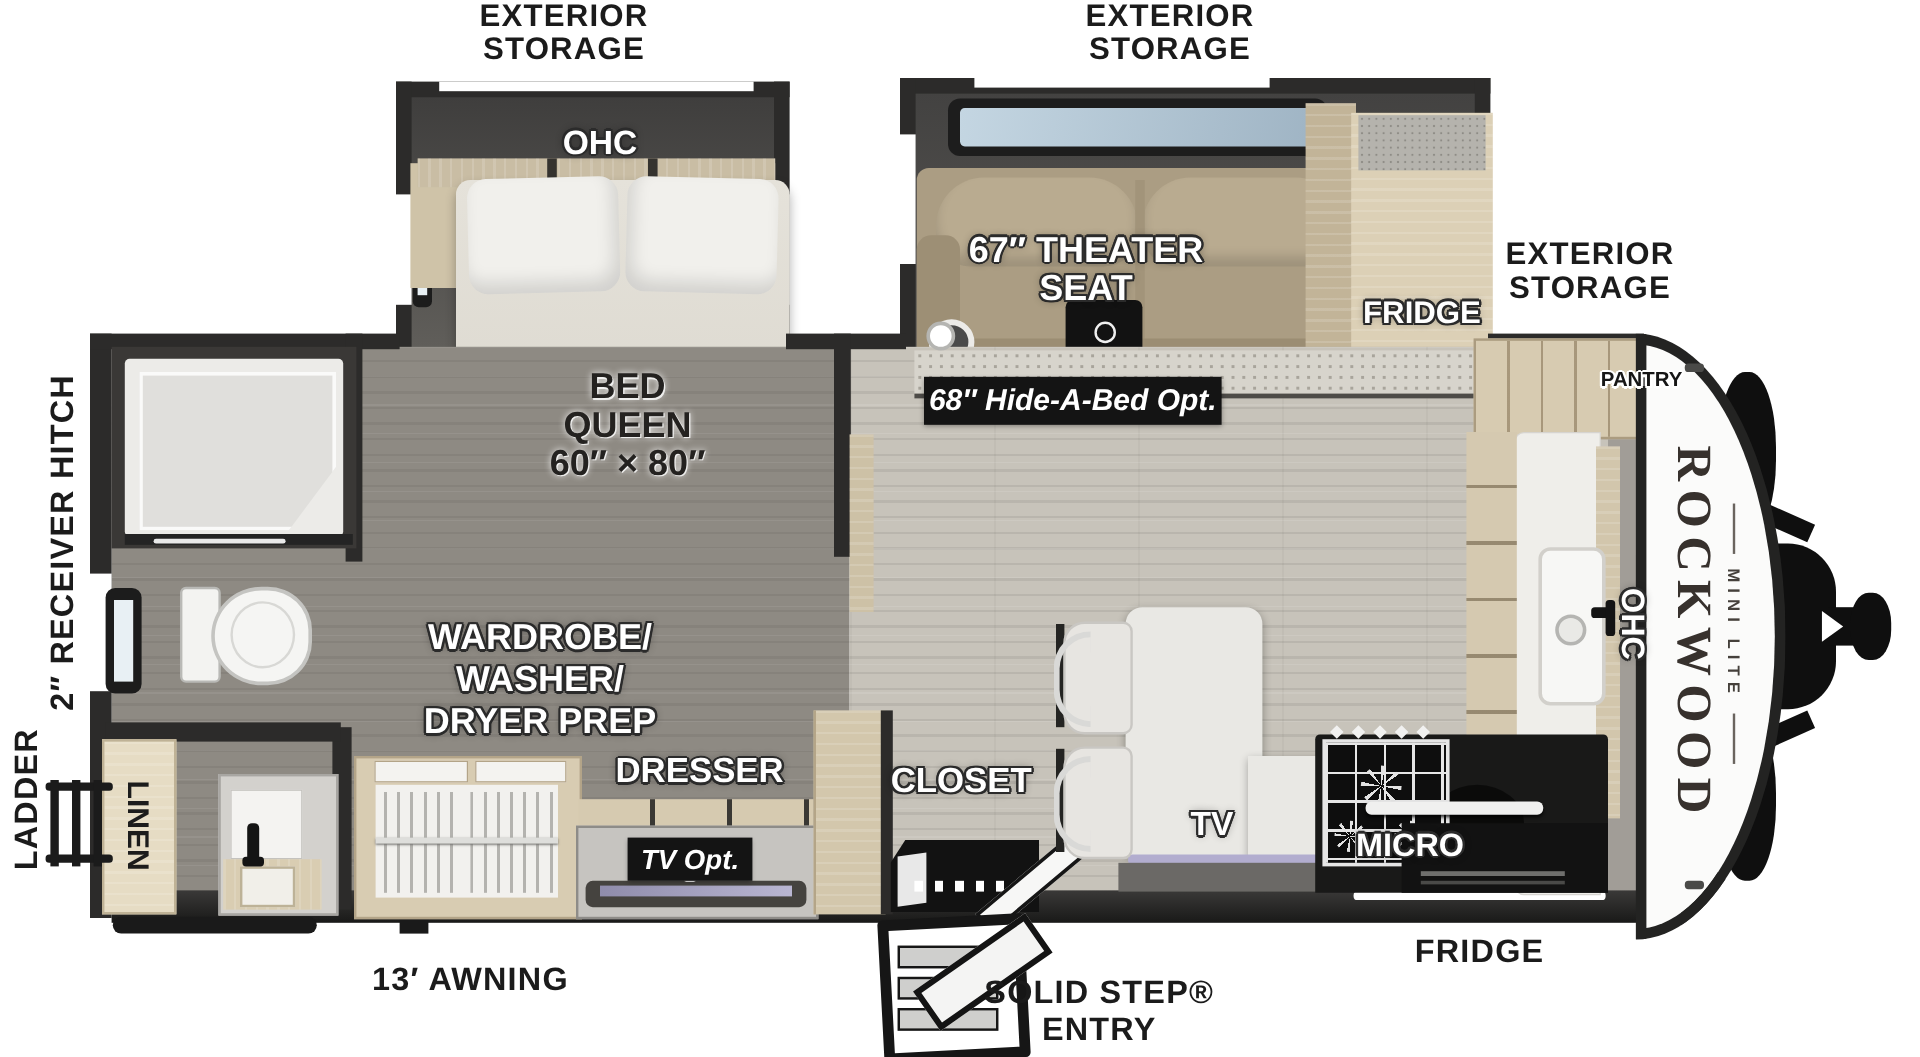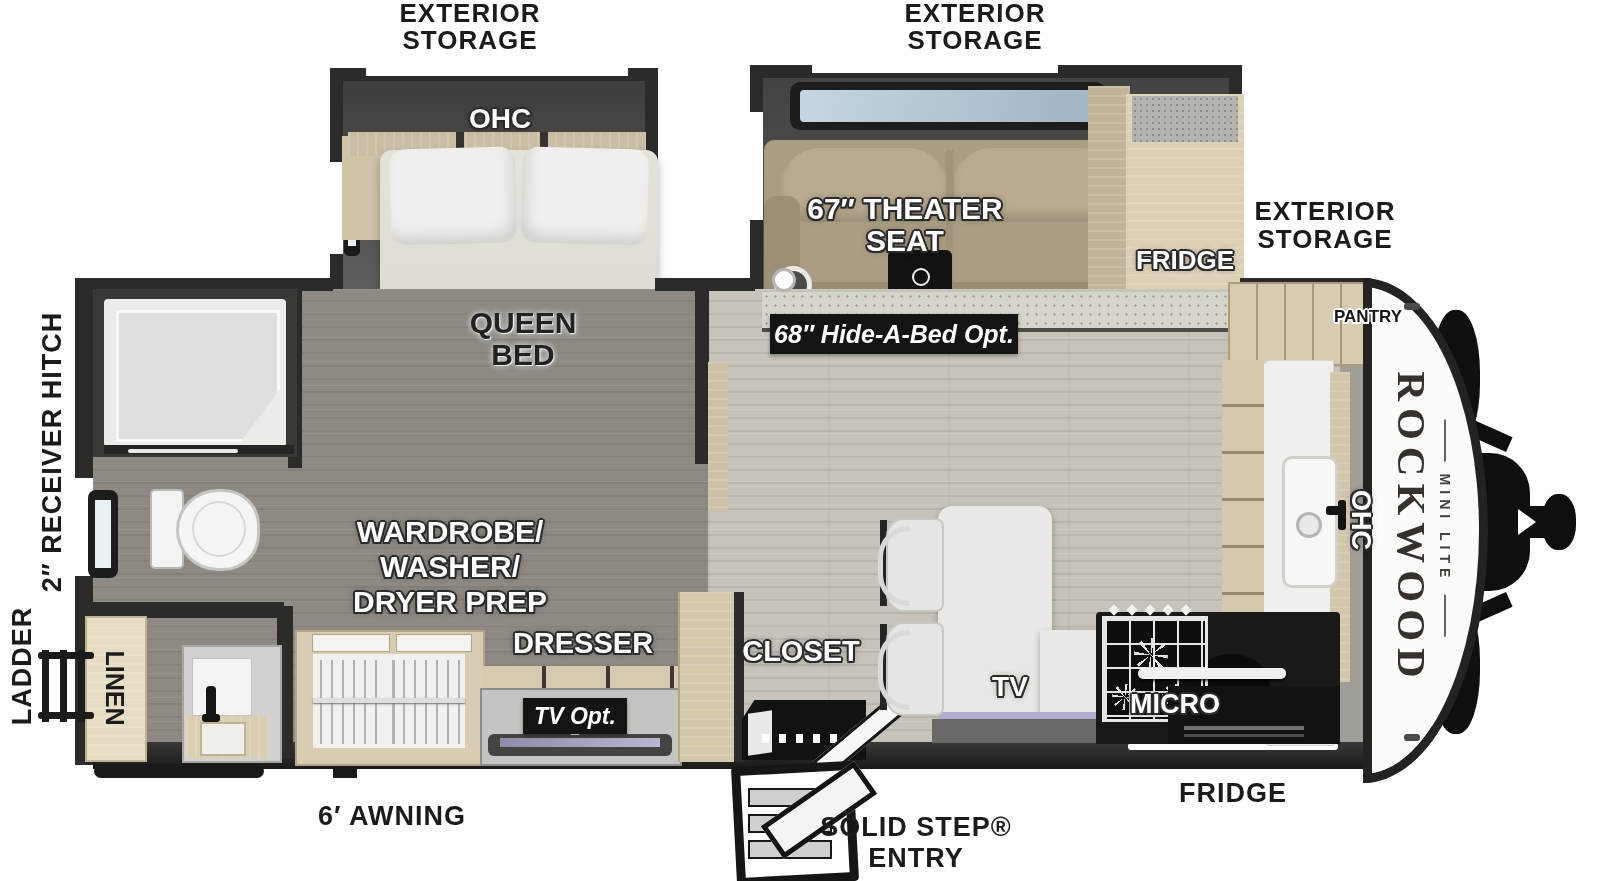--- a/index.html
+++ b/index.html
@@ -219,42 +219,43 @@
   <div class="lbl blk" style="left:875px;top:0px;width:200px;font-size:26px;line-height:27px;letter-spacing:1px;">
     <div>EXTERIOR</div>
     <div>STORAGE</div>
   </div>
   <div class="lbl blk" style="left:1225px;top:197px;width:200px;font-size:26px;line-height:28px;letter-spacing:1px;">
     <div>EXTERIOR</div>
     <div>STORAGE</div>
   </div>
   <div class="lbl out" style="left:450px;top:104px;width:100px;font-size:28px;">OHC</div>
   <div class="lbl blk" style="left:423px;top:307px;width:200px;font-size:30px;line-height:32px;color:#242220;text-shadow:0 0 6px rgba(255,255,255,.9),1px 1px 0 rgba(255,255,255,.8);">
+    <div>BED</div>
     <div>QUEEN</div>
-    <div>BED</div>
+    <div>60″ × 80″</div>
   </div>
   <div class="lbl out" style="left:785px;top:193px;width:240px;font-size:30px;line-height:32px;">
     <div>67″ THEATER</div>
     <div>SEAT</div>
   </div>
   <div class="pill" style="left:770px;top:314px;width:248px;height:40px;font-size:25px;">68″ Hide-A-Bed Opt.</div>
   <div class="lbl out" style="left:1115px;top:246px;width:140px;font-size:26px;">FRIDGE</div>
   <div class="lbl halo" style="left:1288px;top:308px;width:160px;font-size:17px;font-weight:800;">PANTRY</div>
   <div class="lbl out" style="left:493px;top:628px;width:180px;font-size:29px;">DRESSER</div>
   <div class="lbl out" style="left:320px;top:514px;width:260px;font-size:30px;line-height:35px;">
     <div>WARDROBE/</div>
     <div>WASHER/</div>
     <div>DRYER PREP</div>
   </div>
   <div class="pill" style="left:523px;top:698px;width:104px;height:36px;font-size:23px;">TV Opt.</div>
   <div class="lbl out" style="left:731px;top:636px;width:140px;font-size:29px;">CLOSET</div>
   <div class="lbl out" style="left:970px;top:672px;width:80px;font-size:28px;">TV</div>
   <div class="lbl out" style="left:1110px;top:690px;width:130px;font-size:27px;">MICRO</div>
   <div class="lbl blk" style="left:1163px;top:779px;width:140px;font-size:27px;letter-spacing:1px;">FRIDGE</div>
-  <div class="lbl blk" style="left:282px;top:802px;width:220px;font-size:27px;letter-spacing:1px;">6′ AWNING</div>
+  <div class="lbl blk" style="left:282px;top:802px;width:220px;font-size:27px;letter-spacing:1px;">13′ AWNING</div>
   <div class="lbl blk" style="left:786px;top:812px;width:260px;font-size:27px;line-height:31px;letter-spacing:1px;">
     <div>SOLID STEP®</div>
     <div>ENTRY</div>
   </div>
   <div class="vlbl blk" style="left:22px;top:666px;font-size:27px;letter-spacing:1px;">LADDER</div>
   <div class="vlbl blk" style="left:52px;top:452px;font-size:27px;letter-spacing:1px;">2″ RECEIVER HITCH</div>
   <div class="vlbl90" style="left:114px;top:688px;font-size:25px;color:#1c1c1c;">LINEN</div>
   <div class="vlbl90 out" style="left:1360px;top:520px;font-size:27px;">OHC</div>
 
   <div class="vlbl90" style="left:1412px;top:528px;font-family:'Liberation Serif',serif;font-size:41px;font-weight:700;letter-spacing:7px;color:#37312d;">ROCKWOOD</div>

